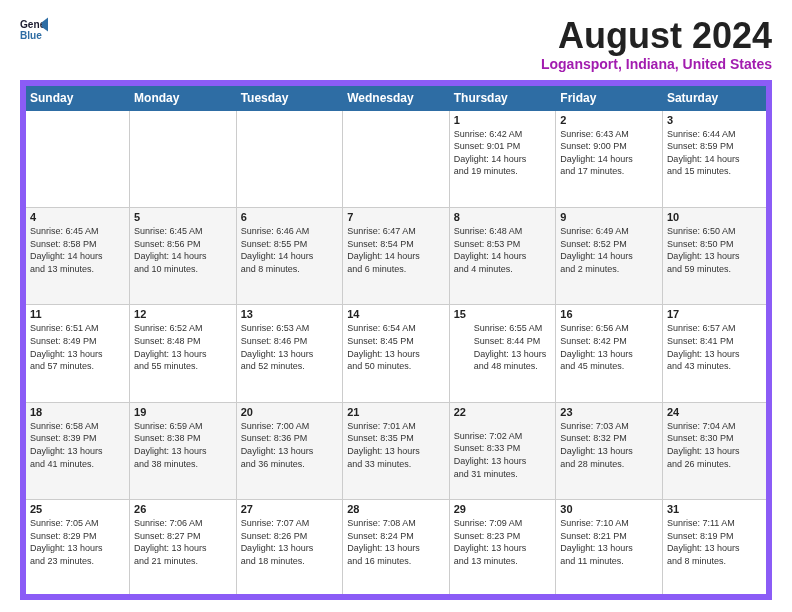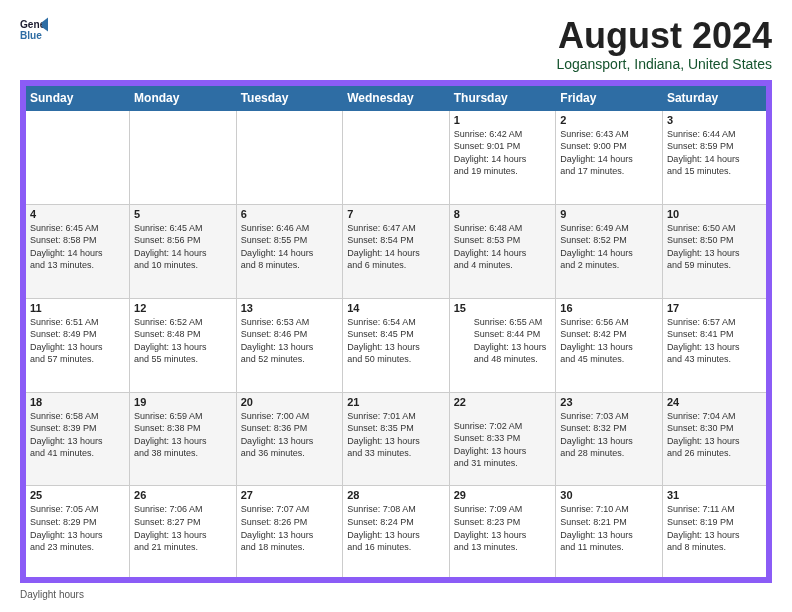--- a/index.html
+++ b/index.html
@@ -37,21 +37,22 @@
     }
     .main-title {
       font-size: 36px;
       font-weight: bold;
       color: #222;
       line-height: 1.1;
       text-align: right;
     }
     .subtitle {
       font-size: 14px;
-      color: #14532d;
+      color: #a21caf;
+      font-weight: bold;
     }
     .calendar {
       flex: 1;
       border: 6px solid #8b5cf6;
       border-collapse: collapse;
       width: 100%;
       table-layout: fixed;
     }
     .calendar thead tr th {
       background-color: #2e6da4;
@@ -350,16 +351,13 @@
             <span class="day-num">31</span>
             <div class="day-info" style="white-space: pre-line;">Sunrise: 7:11 AM
 Sunset: 8:19 PM
 Daylight: 13 hours
 and 8 minutes.</div>
           </td>
         </tr>
       </tbody>
   </table>
 
-  <div class="footer">
-    <span>Daylight hours</span>
-  </div>
 </div>
 
 </body></html>

